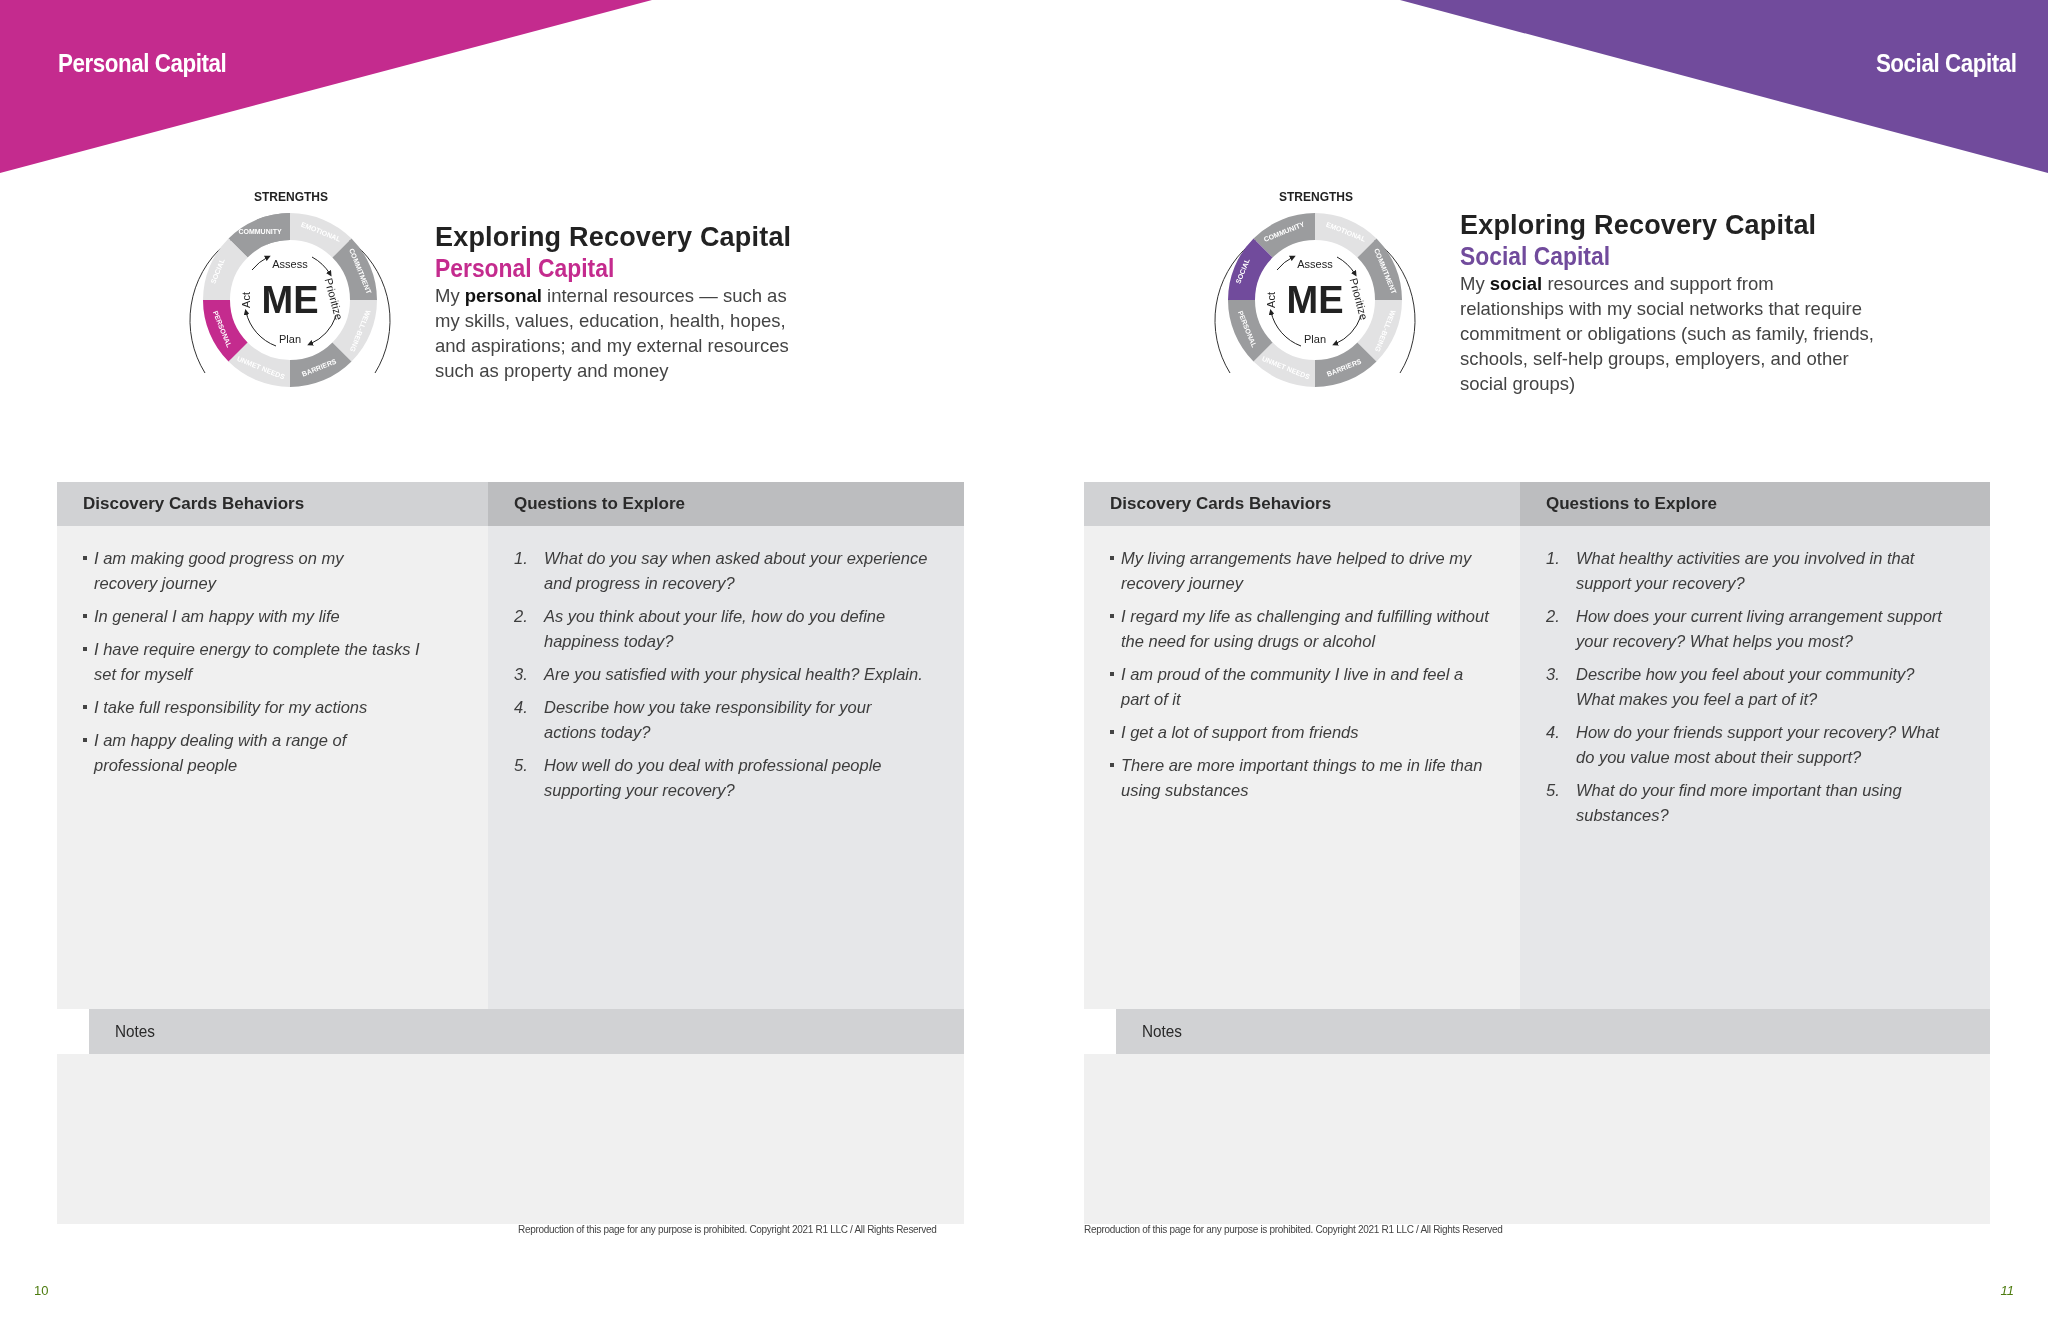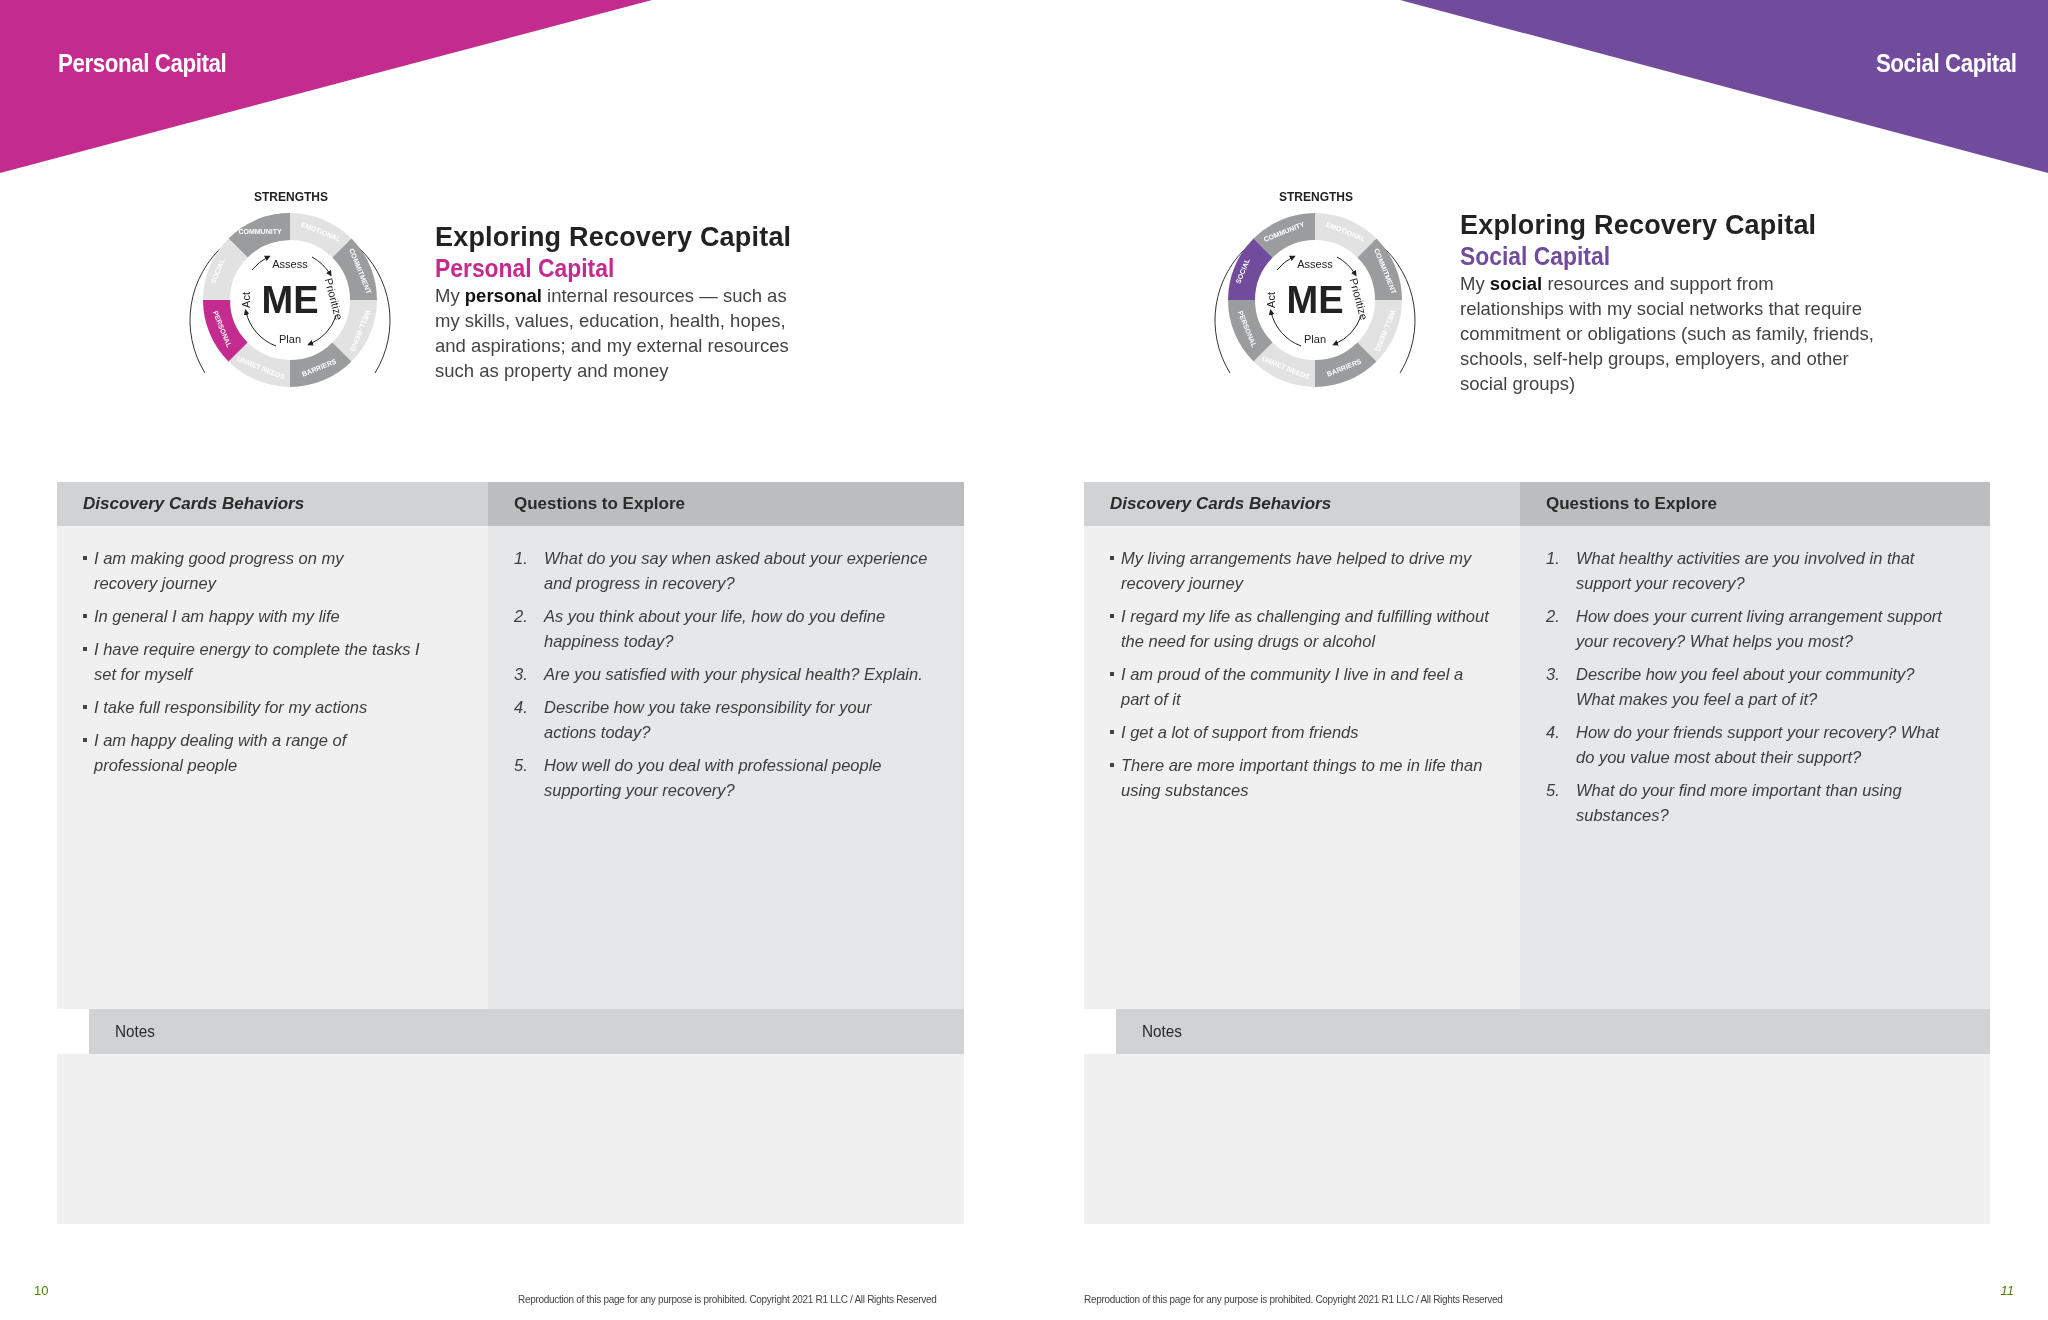--- a/index.html
+++ b/index.html
@@ -43,40 +43,40 @@
   .cols { display: flex; height: 527px; }
   .col { position: relative; }
   .col-behaviors { background: #f0f0f0; }
   .col-questions { background: #e6e7e9; }
   .table-left .col-behaviors { width: 431px; }
   .table-left .col-questions { width: 476px; }
   .table-right .col-behaviors { width: 436px; }
   .table-right .col-questions { width: 470px; }
 
   .col-header { height: 44px; display: flex; align-items: center; padding-left: 26px; font-size: 17px; font-weight: bold; color: #2a2a2a; }
-  .col-behaviors .col-header { background: #d1d2d4; font-style: italic; }
+  .col-behaviors .col-header { background: #d1d2d4; }
   .col-questions .col-header { background: #bcbdbf; }
 
   .col-body { padding: 20px 26px 0 26px; font-style: italic; }
   .bullet-list { list-style: none; }
   .bullet-list li { position: relative; padding-left: 11px; font-size: 16.5px; line-height: 25px; color: #3d3d3d; margin-bottom: 8px; }
   .bullet-list li .bul { position: absolute; left: 0; top: 10px; width: 4px; height: 4px; background: #444; }
 
   .num-list { list-style: none; }
   .num-list li { position: relative; padding-left: 30px; font-size: 16.5px; line-height: 25px; color: #3d3d3d; margin-bottom: 8px; }
   .num-list li .num { position: absolute; left: 0; top: 0; }
 
   .notes-header { height: 45px; background: #d1d2d4; display: flex; align-items: center; padding-left: 26px; font-size: 17px; color: #2a2a2a; transform-origin: left; margin-left: 32px; }
   .notes-header span { display: inline-block; transform: scaleX(0.9); transform-origin: left center; }
   .notes-body { height: 170px; background: #f0f0f0; }
 
   .page-num { position: absolute; top: 1283px; font-size: 13px; color: #4d7c0f; }
   .page-num-left { left: 34px; }
   .page-num-right { right: 34px; font-style: italic; }
-  .copyright { position: absolute; top: 1294px; font-size: 10px; color: #444; letter-spacing: -0.3px; }
+  .copyright { position: absolute; top: 1224px; font-size: 10px; color: #444; letter-spacing: -0.3px; }
   .copyright-left { left: 518px; }
   .copyright-right { left: 1084px; }
 </style>
 </head>
 <body>
 
 <div class="banner banner-left">
   <svg width="660" height="175">
     <polygon points="0,0 652,0 0,173" fill="#c42b8e"></polygon>
   </svg>

